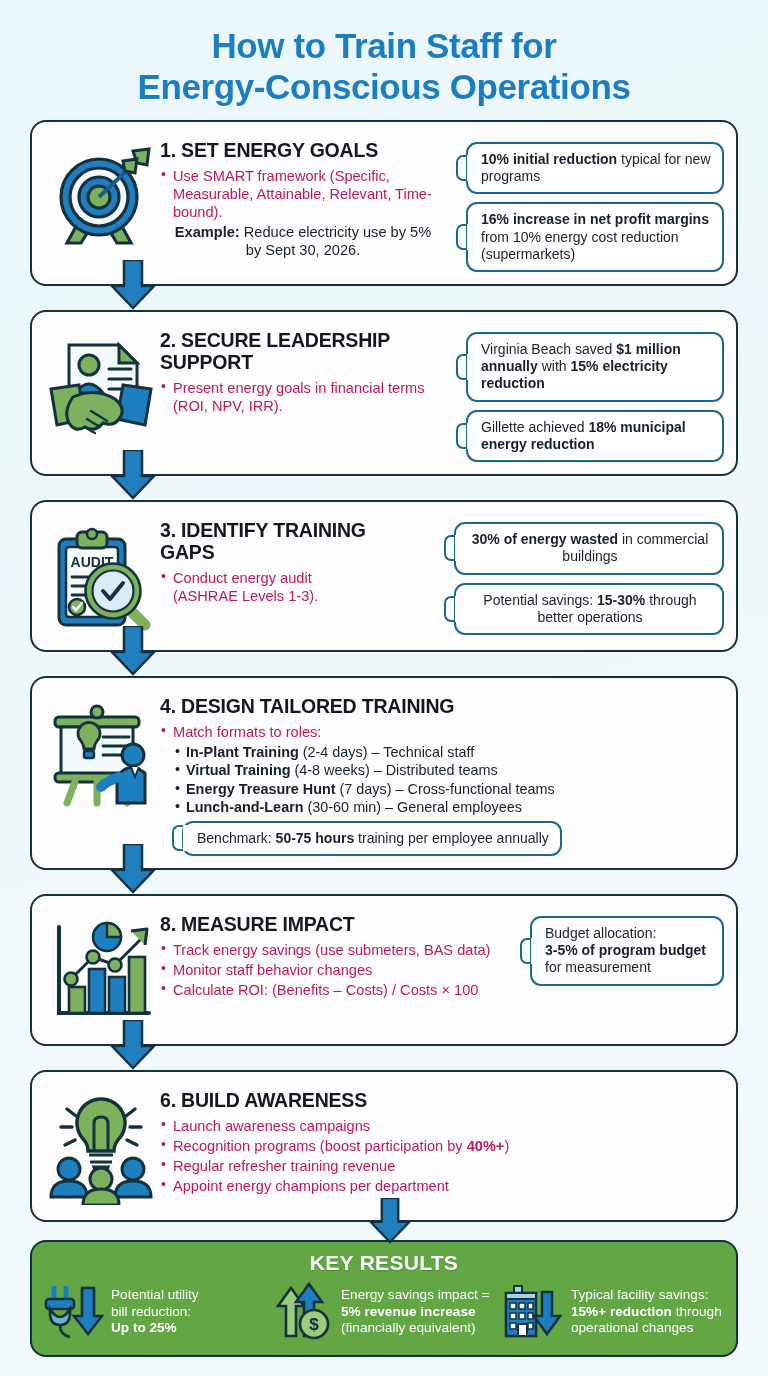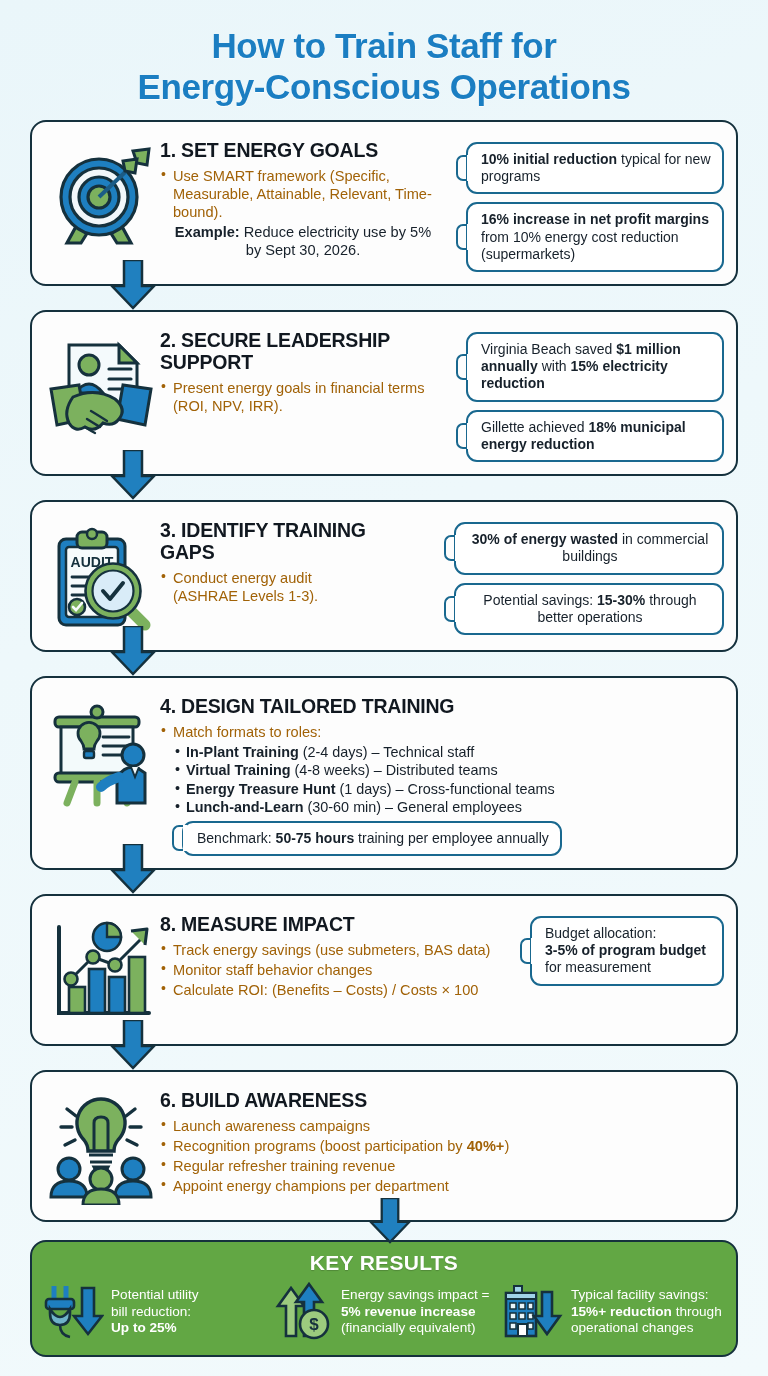--- a/index.html
+++ b/index.html
@@ -43,21 +43,21 @@
   }
   .step-body { flex: 1 1 auto; display: flex; gap: 19px; align-items: flex-start; padding-top: 6px; }
   .step-main { flex: 1 1 auto; min-width: 0; }
   .step-title {
     font-size: 19.5px; font-weight: 700; color: #111820;
     letter-spacing: -0.2px; line-height: 1.12; margin-bottom: 5px;
   }
   ul.bullets { list-style: none; }
   ul.bullets > li {
     position: relative; padding-left: 13px;
-    font-size: 14.6px; line-height: 1.24; margin-bottom: 2px; color: #a16207;
+    font-size: 14.6px; line-height: 1.24; margin-bottom: 2px; color: #be185d;
   }
   ul.bullets > li::before {
     content: "•"; position: absolute; left: 1px; top: -1px; font-size: 14px;
   }
   ul.sub { list-style: none; margin-top: 1px; }
   ul.sub > li {
     position: relative; padding-left: 13px;
     font-size: 14.4px; line-height: 1.28; color: #16202a;
   }
   ul.sub > li::before { content: "•"; position: absolute; left: 2px; top: -1px; }
@@ -276,21 +276,21 @@
       </div>
       <div class="step-body" style="display:block">
         <div class="step-main">
           <div class="step-title">4. DESIGN TAILORED TRAINING</div>
           <ul class="bullets">
             <li>Match formats to roles:</li>
           </ul>
           <ul class="sub" style="padding-left:13px">
             <li><b>In-Plant Training</b><span> (2-4 days) – Technical staff</span></li>
             <li><b>Virtual Training</b><span> (4-8 weeks) – Distributed teams</span></li>
-            <li><b>Energy Treasure Hunt</b><span> (1 days) – Cross-functional teams</span></li>
+            <li><b>Energy Treasure Hunt</b><span> (7 days) – Cross-functional teams</span></li>
             <li><b>Lunch-and-Learn</b><span> (30-60 min) – General employees</span></li>
           </ul>
           <div class="wide-callout-row">
             <div class="callout" style="margin-left:22px">Benchmark: <b>50-75 hours</b> training per employee annually</div>
           </div>
         </div>
       </div>
       <div class="arrow-down" style="bottom:-26px">
         <svg width="46" height="50" viewBox="0 0 46 50">
             <path d="M14 0 L32 0 L32 26 L44 26 L23 48 L2 26 L14 26 Z" fill="#2080bf" stroke="#15313d" stroke-width="2.5"></path>

